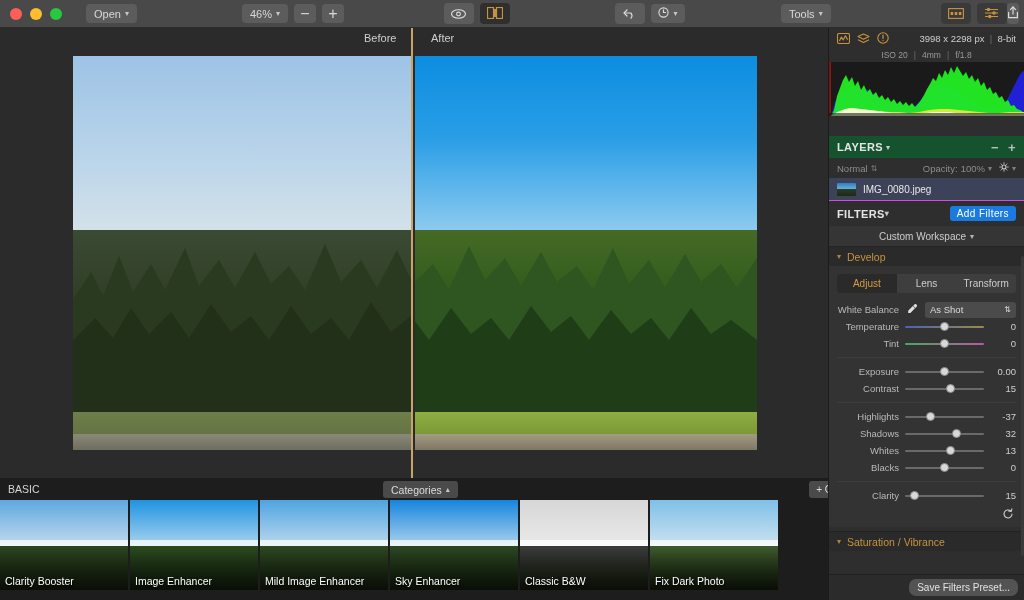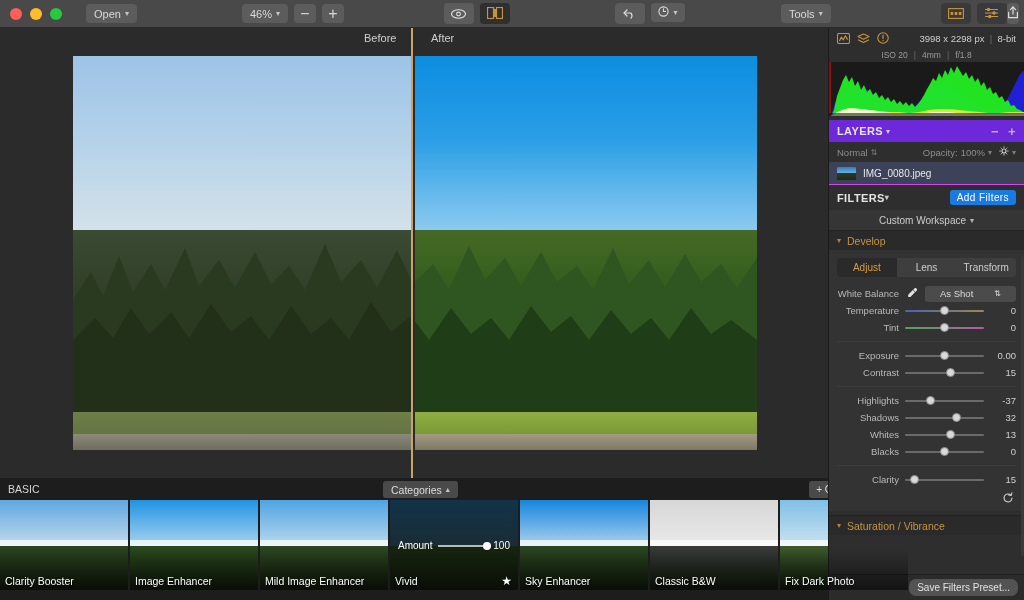--- a/index.html
+++ b/index.html
@@ -29,21 +29,21 @@
     white-space: nowrap;
   }
   .tb-sq {
     width: 22px; height: 19px; border-radius: 4px; background: #5c5c5c;
     display: flex; align-items: center; justify-content: center; color: #d9d9d9;
   }
   .tb-sq.icon-big { width: 30px; height: 21px; }
   .tb-sq.dark { background: #3a3a3a; }
   .tb-sq.active { background: #2f2f2f; }
   .caret { font-size: 8px; opacity: .85; }
-  #toolbar .grp { display: flex; align-items: flex-start; gap: 6px; }
+  #toolbar .grp { display: flex; align-items: center; gap: 6px; }
   .zoomval { width: 46px; justify-content: space-between; }
 
   
   #canvas-area {
     position: absolute; left: 0; top: 28px; width: 828px; height: 450px;
     background: #2b2b2b;
   }
   #ba-labels {
     position: absolute; top: 0; left: 0; width: 828px; height: 22px;
     color: #cfcfcf; font-size: 11px;
@@ -158,21 +158,21 @@
   }
   #histogram {
     position: relative; height: 54px; margin: 0; background: #1a1a1a; overflow: hidden;
   }
   #histogram svg { display: block; }
 
   
   #layers-head {
     height: 22px; display: flex; align-items: center; padding: 0 8px;
     color: #e4e4e4; font-size: 11px; font-weight: bold; letter-spacing: .4px;
-    background: #6d28d9; margin-top: 4px; text-align: right;
+    background: #14532d; margin-top: 20px; text-align: right;
   }
   #layers-head .caret { font-weight: normal; margin-left: 3px; }
   .lh-right { margin-left: auto; display: flex; gap: 9px; color: #bdbdbd; font-size: 13px; }
   #blend-row {
     height: 20px; display: flex; align-items: center; padding: 0 8px;
     color: #8d8d8d; font-size: 9.5px; gap: 3px;
   }
   #blend-row .op { margin-left: auto; display: flex; align-items: center; gap: 3px; }
   #layer-item {
     height: 22px; display: flex; align-items: center; gap: 7px; padding: 0 8px;
@@ -220,21 +220,21 @@
   .track { position: relative; height: 2px; flex: 1; background: #6a6a6a; border-radius: 1px; }
   .track.temp { background: linear-gradient(90deg,#4a62b8,#9a8a4a); }
   .track.tint { background: linear-gradient(90deg,#4aa85a,#b858a8); }
   .knob {
     position: absolute; top: -3.5px; width: 9px; height: 9px; border-radius: 50%;
     background: #d8d8d8; border: 1px solid #8a8a8a; margin-left: -4.5px;
   }
   .rval { width: 26px; text-align: right; color: #cfcfcf; font-size: 9.5px; flex: 0 0 26px; }
   .wb-select {
     flex: 1; height: 16px; background: #4b4b4b; border-radius: 3px;
-    display: flex; align-items: center; padding: 0 15px; color: #dcdcdc; font-size: 9.5px; text-align: center;
+    display: flex; align-items: center; padding: 0 5px; color: #dcdcdc; font-size: 9.5px; text-align: center;
   }
   .wb-select .cv { margin-left: auto; font-size: 8px; }
   .eyedrop { color: #e0e0e0; font-size: 11px; flex: 0 0 14px; text-align:center; }
   .divider { height: 1px; background: #3d3d3d; margin: 5px 8px; }
   .reset-row { display: flex; justify-content: flex-end; padding: 4px 10px 2px; }
   .reset-ic { color: #cfcfcf; font-size: 12px; }
   #sat-head {
     height: 20px; display: flex; align-items: center; gap: 6px; padding: 0 8px;
     color: #c8933f; font-size: 10.5px; background: #2a2a2a;
     border-top: 1px solid #232323; margin-top: 4px;
@@ -435,34 +435,20 @@
       </div>
 
       <div class="tile">
         <div class="tsky" style="background: linear-gradient(rgb(78, 164, 226), rgb(201, 224, 238));"></div>
         <div class="tridge"></div>
         <div class="ttree" style="background: linear-gradient(rgb(45, 71, 33), rgb(20, 32, 13));"></div>
         <div class="tile-scrim"></div>
         <div class="tname">Mild Image Enhancer</div>
       </div>
 
-      <div class="tile sel">
-        <div class="tsky" style="background: linear-gradient(rgb(18, 51, 73), rgb(27, 43, 51));"></div>
-        <div class="ttree" style="background: linear-gradient(rgb(22, 36, 15), rgb(20, 32, 13));"></div>
-        <div class="tile-scrim"></div>
-        <div class="amount-row">
-          <span>Amount</span>
-          <span class="trk">
-            <span class="knb"></span>
-          </span>
-          <span>100</span>
-        </div>
-        <div class="tname">Vivid</div>
-        <div class="tstar">★</div>
-      </div>
 
       <div class="tile">
         <div class="tsky" style="background: linear-gradient(rgb(21, 133, 222), rgb(191, 220, 238));"></div>
         <div class="tridge"></div>
         <div class="ttree" style="background: linear-gradient(rgb(43, 71, 32), rgb(20, 32, 13));"></div>
         <div class="tile-scrim"></div>
         <div class="tname">Sky Enhancer</div>
       </div>
 
       <div class="tile">

